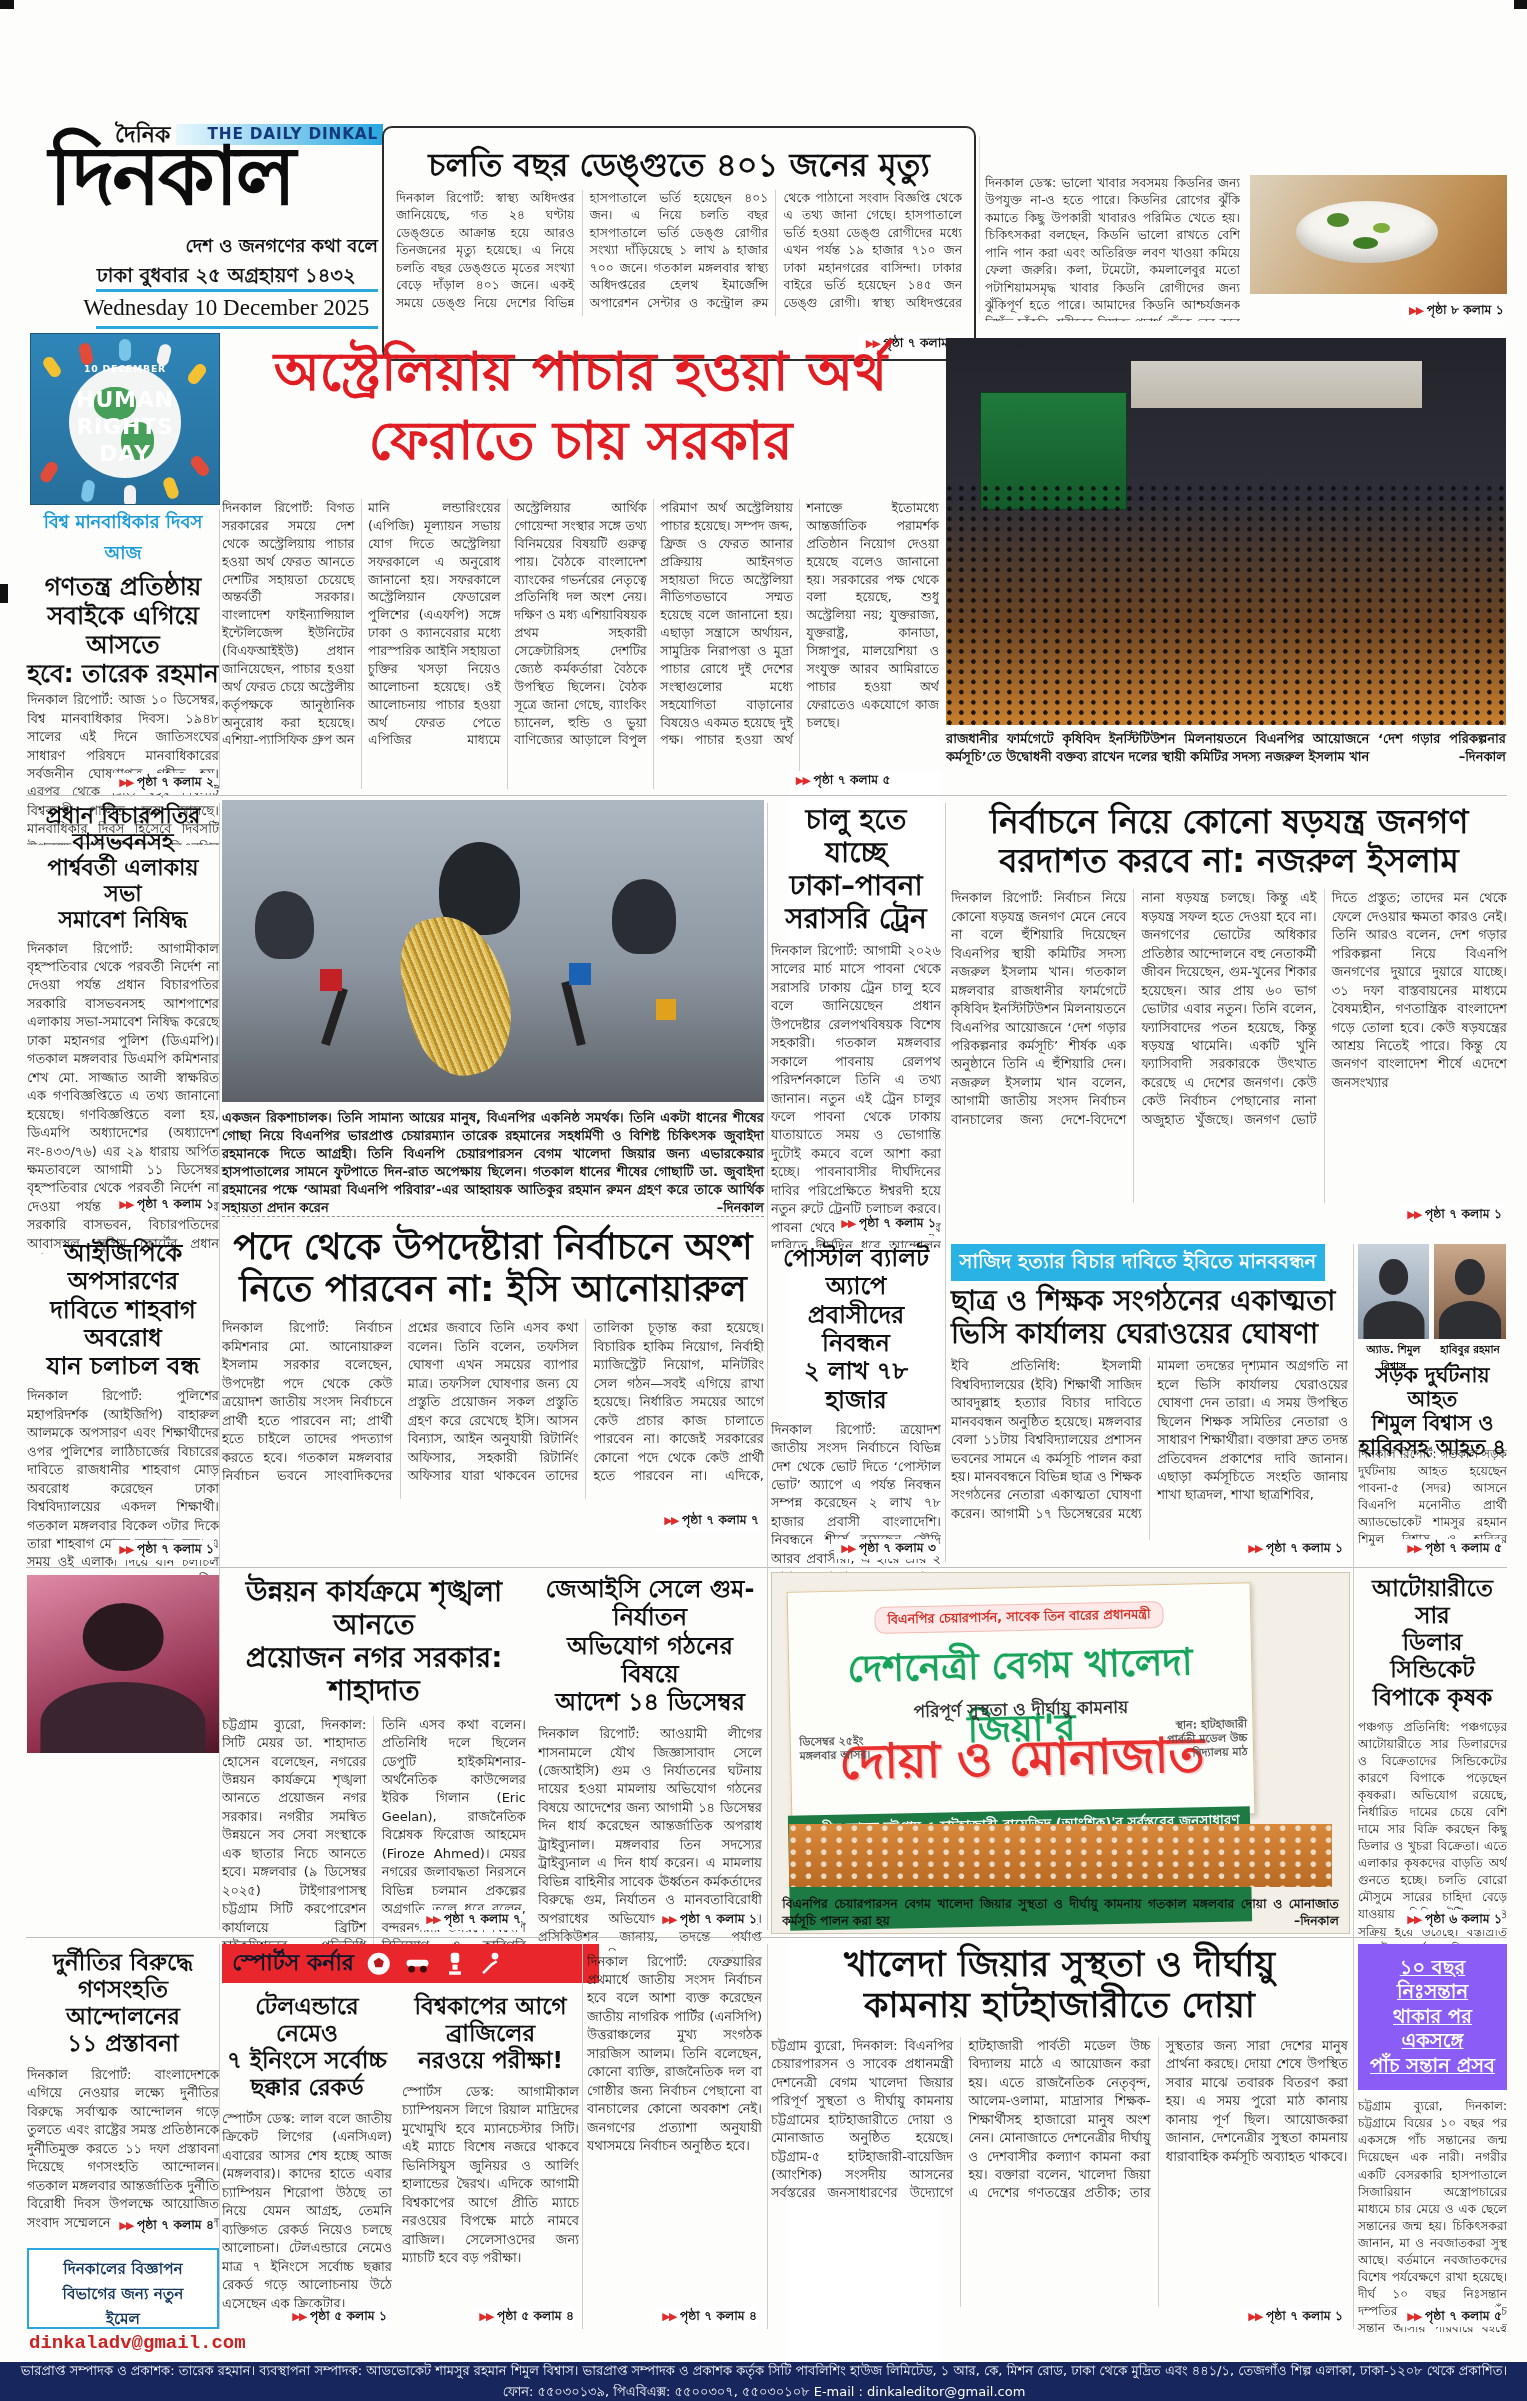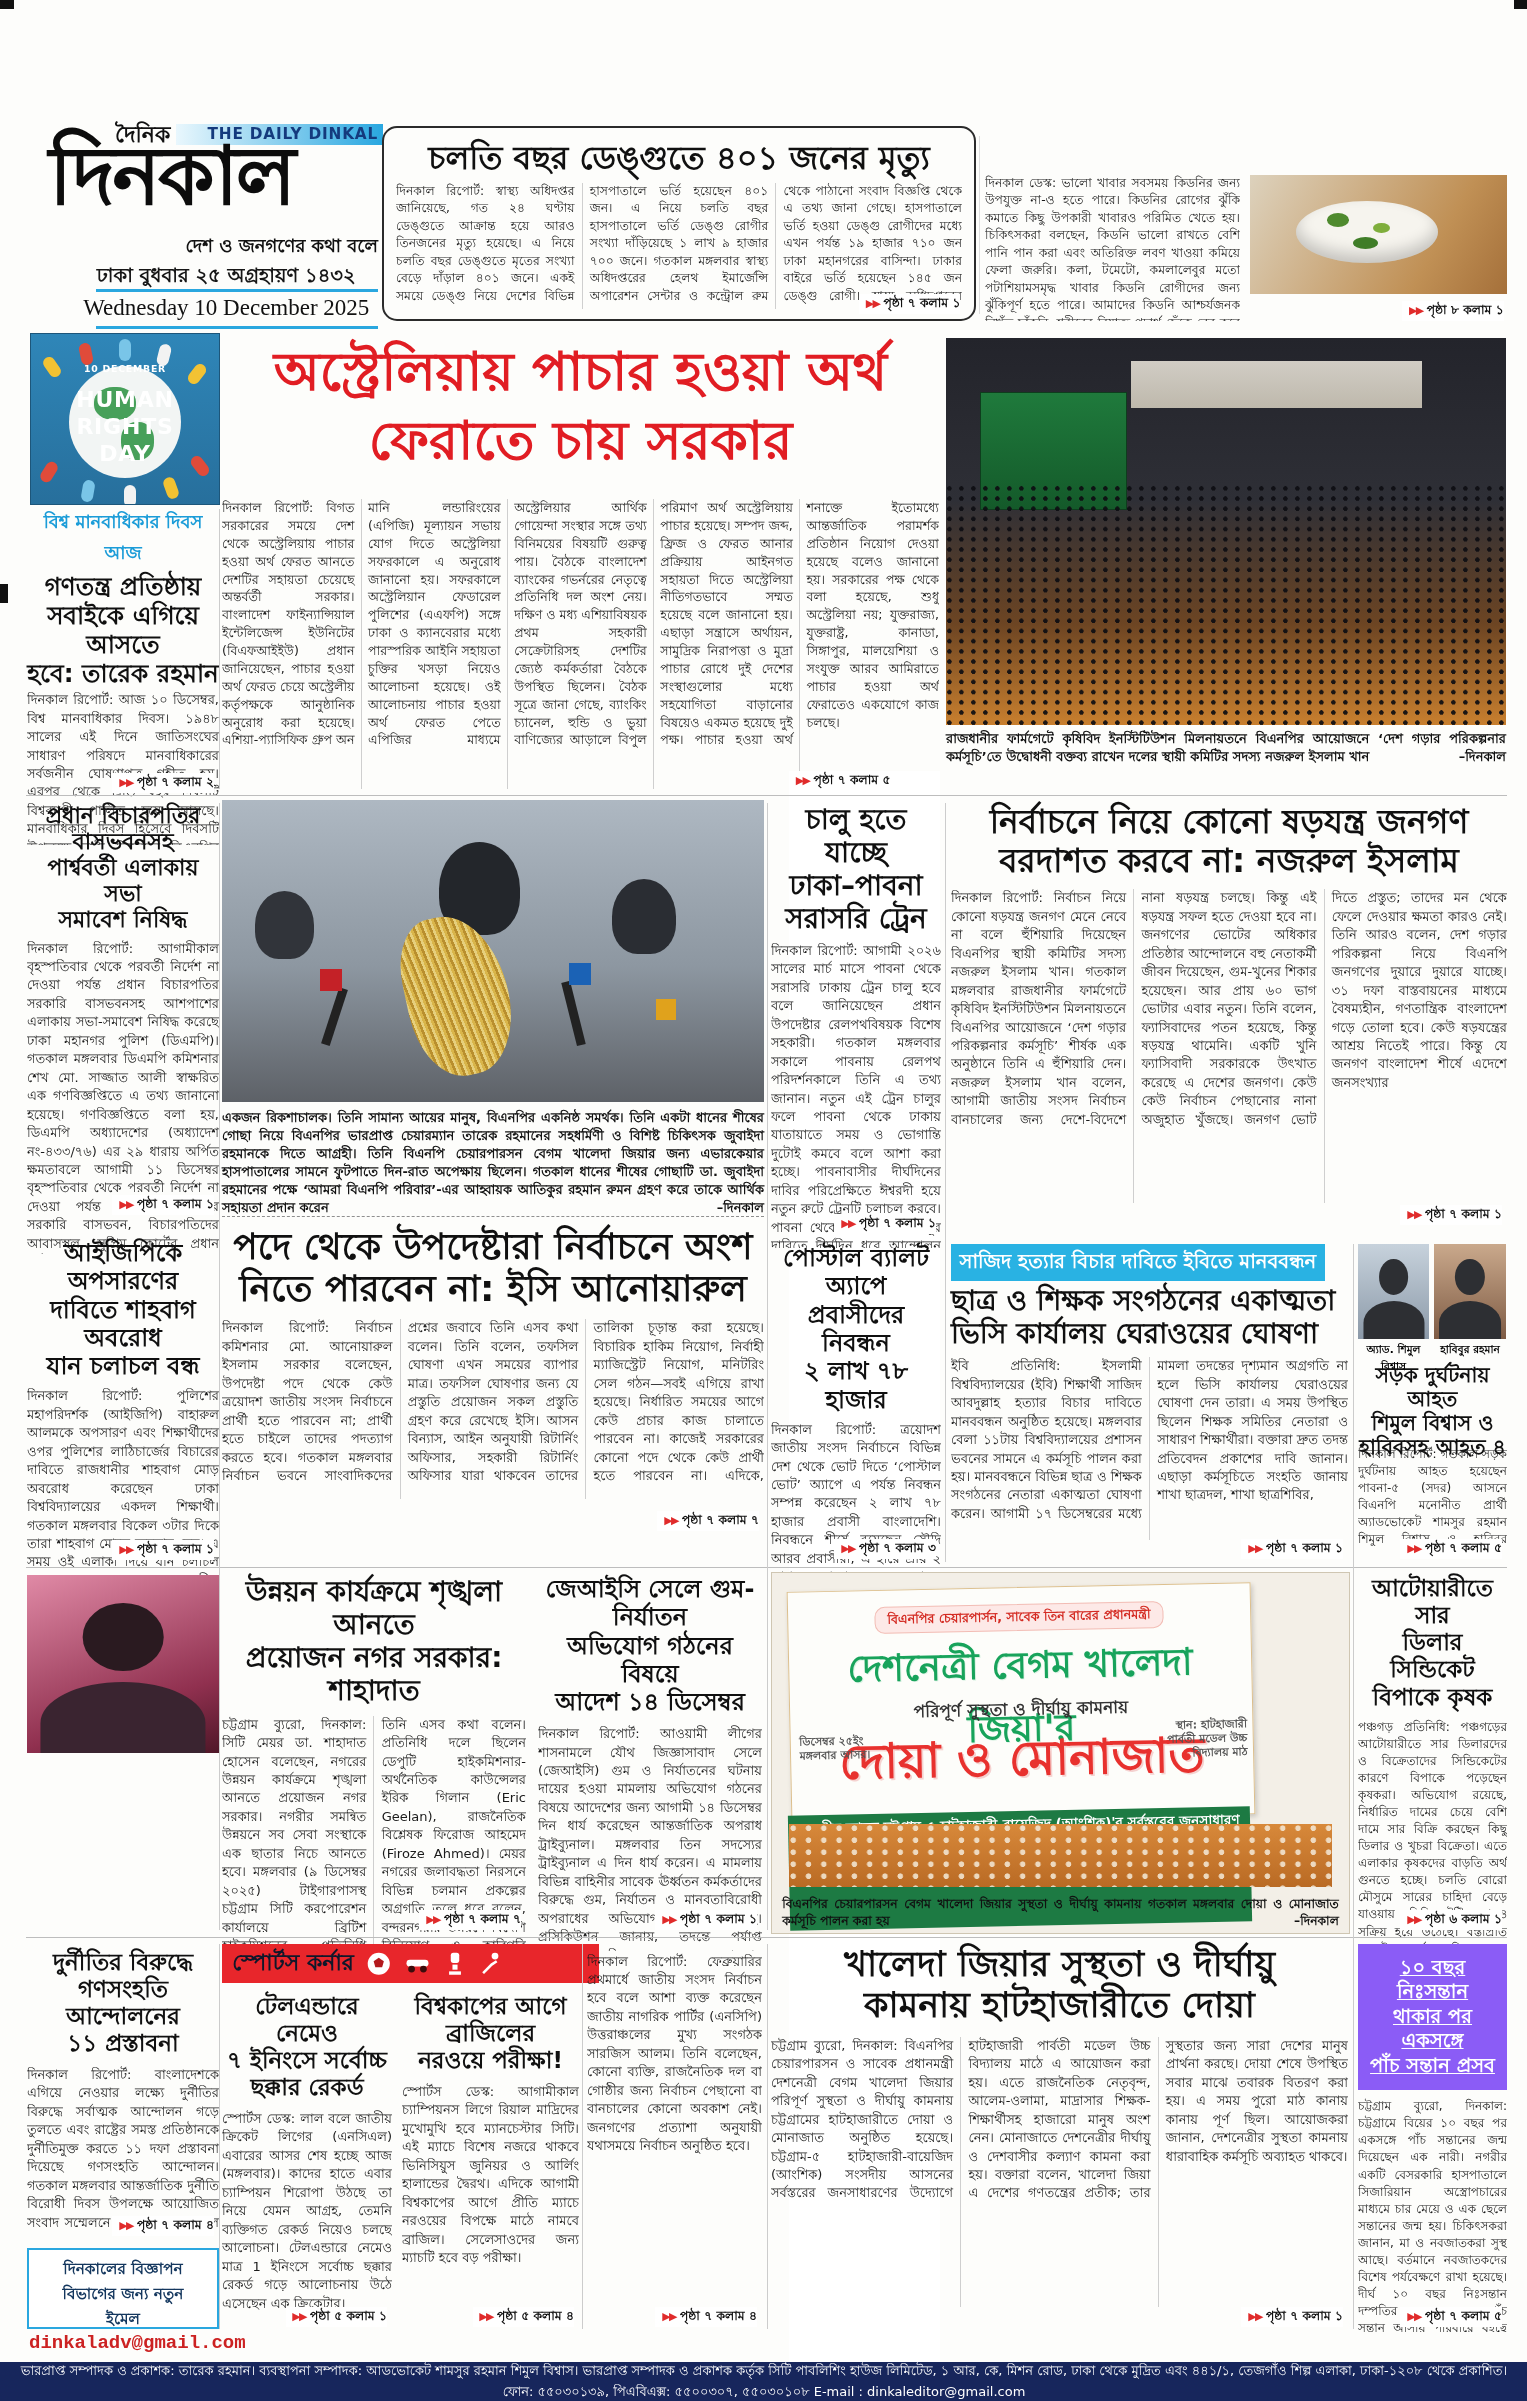--- a/index.html
+++ b/index.html
@@ -85,21 +85,21 @@
       <span style="font-weight:800;font-size:15.3px;color:#143a7d;letter-spacing:0.8px;">THE DAILY DINKAL</span>
     </div>
     <div style="position:absolute;left:0;top:18.7px;width:100%;font-size:81px;font-weight:900;letter-spacing:-2.5px;color:#0c0c0c;line-height:1;">দিনকাল</div>
     <div style="position:absolute;right:0;top:115px;font-size:18px;font-weight:700;color:#111;">দেশ ও জনগণের কথা বলে</div>
     <div style="position:absolute;left:25.5px;top:144px;right:0;text-align:center;font-size:19.5px;font-weight:700;color:#161616;">ঢাকা বুধবার ২৫ অগ্রহায়ণ ১৪৩২</div>
     <div class="blue-rule" style="position:absolute;left:47px;right:0;top:172px;"></div>
     <div style="position:absolute;left:25.5px;top:178px;right:0;text-align:center;font-size:23px;color:#111;font-family:'Liberation Serif',serif;">Wednesday 10 December 2025</div>
     <div class="blue-rule" style="position:absolute;left:47px;right:0;top:209px;"></div>
   </div>
 
-  <div class="art" style="left:382px;top:126px;width:594px;height:195px;border:2.1px solid #2b2b2b;border-radius:15px;padding:12px 12px;box-sizing:border-box;">
+  <div class="art" style="left:382px;top:126px;width:594px;height:235px;border:2.1px solid #2b2b2b;border-radius:10px;padding:19px 12px;box-sizing:border-box;">
     <div class="hl" style="font-size:32px;">চলতি বছর ডেঙ্গুতে ৪০১ জনের মৃত্যু</div>
     <div class="bd cols3" style="height:126px;margin-top:5.1px;font-size:12.3px;">দিনকাল রিপোর্ট: স্বাস্থ্য অধিদপ্তর জানিয়েছে, গত ২৪ ঘণ্টায় ডেঙ্গুতে আক্রান্ত হয়ে আরও তিনজনের মৃত্যু হয়েছে। এ নিয়ে চলতি বছর ডেঙ্গুতে মৃতের সংখ্যা বেড়ে দাঁড়াল ৪০১ জনে। একই সময়ে ডেঙ্গু নিয়ে দেশের বিভিন্ন হাসপাতালে ভর্তি হয়েছেন ৪০১ জন। এ নিয়ে চলতি বছর হাসপাতালে ভর্তি ডেঙ্গু রোগীর সংখ্যা দাঁড়িয়েছে ১ লাখ ৯ হাজার ৭০০ জনে। গতকাল মঙ্গলবার স্বাস্থ্য অধিদপ্তরের হেলথ ইমার্জেন্সি অপারেশন সেন্টার ও কন্ট্রোল রুম থেকে পাঠানো সংবাদ বিজ্ঞপ্তি থেকে এ তথ্য জানা গেছে। হাসপাতালে ভর্তি হওয়া ডেঙ্গু রোগীদের মধ্যে এখন পর্যন্ত ১৯ হাজার ৭১০ জন ঢাকা মহানগরের বাসিন্দা। ঢাকার বাইরে ভর্তি হয়েছেন ১৪৫ জন ডেঙ্গু রোগী। স্বাস্থ্য অধিদপ্তরের তথ্য অনুযায়ী, চলতি বছরের নভেম্বর মাসে ডেঙ্গুতে সর্বোচ্চ ৮০১ জন রোগী ভর্তি হয়েছেন। আর চলতি বছরের এক মাসে সর্বোচ্চ মৃত্যু হয়েছে ৭৬ জনের, গত সেপ্টেম্বরে। এ বছর মৃতদের মধ্যে নারী ও শিশুর সংখ্যাই বেশি বলে জানা গেছে। হাসপাতালগুলোতে এখনো বহু রোগী চিকিৎসাধীন।</div>
     <div class="jump" style="right:13.6px;bottom:5.1px;"><span class="jarr">▶▶</span><span>পৃষ্ঠা ৭ কলাম ১</span></div>
   </div>
 
   <div class="art" style="left:985px;top:127px;width:522px;height:194px;">
     <div class="bd" style="position:absolute;left:0;top:48px;width:255px;height:146px;font-size:12.3px;">দিনকাল ডেস্ক: ভালো খাবার সবসময় কিডনির জন্য উপযুক্ত না-ও হতে পারে। কিডনির রোগের ঝুঁকি কমাতে কিছু উপকারী খাবারও পরিমিত খেতে হয়। চিকিৎসকরা বলছেন, কিডনি ভালো রাখতে বেশি পানি পান করা এবং অতিরিক্ত লবণ খাওয়া কমিয়ে ফেলা জরুরি। কলা, টমেটো, কমলালেবুর মতো পটাশিয়ামসমৃদ্ধ খাবার কিডনি রোগীদের জন্য ঝুঁকিপূর্ণ হতে পারে। আমাদের কিডনি আশ্চর্যজনক নিখুঁত ছাঁকনি, শরীরের বিষাক্ত পদার্থ ছেঁকে বের করে দেয়। আমাদের কিডনি আমাদের শরীরের রক্ত পরিষ্কার রাখে বলে এর যত্নে এখনই সচেতন হতে হবে।</div>
     <div class="ph ph-food" style="left:265px;top:48px;width:257px;height:119px;">
       <div class="bowl"></div>
       <div class="greens" style="left:30%;top:32%;width:22px;height:13.6px;"></div>
@@ -367,21 +367,21 @@
         <path d="M6 26 L16 16 L22 12" stroke="#fff" stroke-width="3" fill="none"></path>
       </svg>
   </div>
 
   <div class="art" style="left:222px;top:1993px;width:170px;height:336px;">
     <div class="hl" style="font-size:23px;">
       <span>টেলএন্ডারে নেমেও</span>
       <span>৭ ইনিংসে সর্বোচ্চ</span>
       <span>ছক্কার রেকর্ড</span>
     </div>
-    <div class="bd" style="height:217px;margin-top:8.5px;">স্পোর্টস ডেস্ক: লাল বলে জাতীয় ক্রিকেট লিগের (এনসিএল) এবারের আসর শেষ হচ্ছে আজ (মঙ্গলবার)। কাদের হাতে এবার চ্যাম্পিয়ন শিরোপা উঠছে তা নিয়ে যেমন আগ্রহ, তেমনি ব্যক্তিগত রেকর্ড নিয়েও চলছে আলোচনা। টেলএন্ডারে নেমেও মাত্র 1 ইনিংসে সর্বোচ্চ ছক্কার রেকর্ড গড়ে আলোচনায় উঠে এসেছেন এক ক্রিকেটার।</div>
+    <div class="bd" style="height:217px;margin-top:8.5px;">স্পোর্টস ডেস্ক: লাল বলে জাতীয় ক্রিকেট লিগের (এনসিএল) এবারের আসর শেষ হচ্ছে আজ (মঙ্গলবার)। কাদের হাতে এবার চ্যাম্পিয়ন শিরোপা উঠছে তা নিয়ে যেমন আগ্রহ, তেমনি ব্যক্তিগত রেকর্ড নিয়েও চলছে আলোচনা। টেলএন্ডারে নেমেও মাত্র ৭ ইনিংসে সর্বোচ্চ ছক্কার রেকর্ড গড়ে আলোচনায় উঠে এসেছেন এক ক্রিকেটার।</div>
     <div class="jump"><span class="jarr">▶▶</span><span>পৃষ্ঠা ৫ কলাম ১</span></div>
   </div>
 
   <div class="art" style="left:402px;top:1993px;width:177px;height:336px;">
     <div class="hl" style="font-size:23px;">
       <span>বিশ্বকাপের আগে</span>
       <span>ব্রাজিলের</span>
       <span>নরওয়ে পরীক্ষা!</span>
     </div>
     <div class="bd" style="height:217px;margin-top:8.5px;">স্পোর্টস ডেস্ক: আগামীকাল চ্যাম্পিয়নস লিগে রিয়াল মাদ্রিদের মুখোমুখি হবে ম্যানচেস্টার সিটি। এই ম্যাচে বিশেষ নজরে থাকবে ভিনিসিয়ুস জুনিয়র ও আর্লিং হালান্ডের দ্বৈরথ। এদিকে আগামী বিশ্বকাপের আগে প্রীতি ম্যাচে নরওয়ের বিপক্ষে মাঠে নামবে ব্রাজিল। সেলেসাওদের জন্য ম্যাচটি হবে বড় পরীক্ষা।</div>

